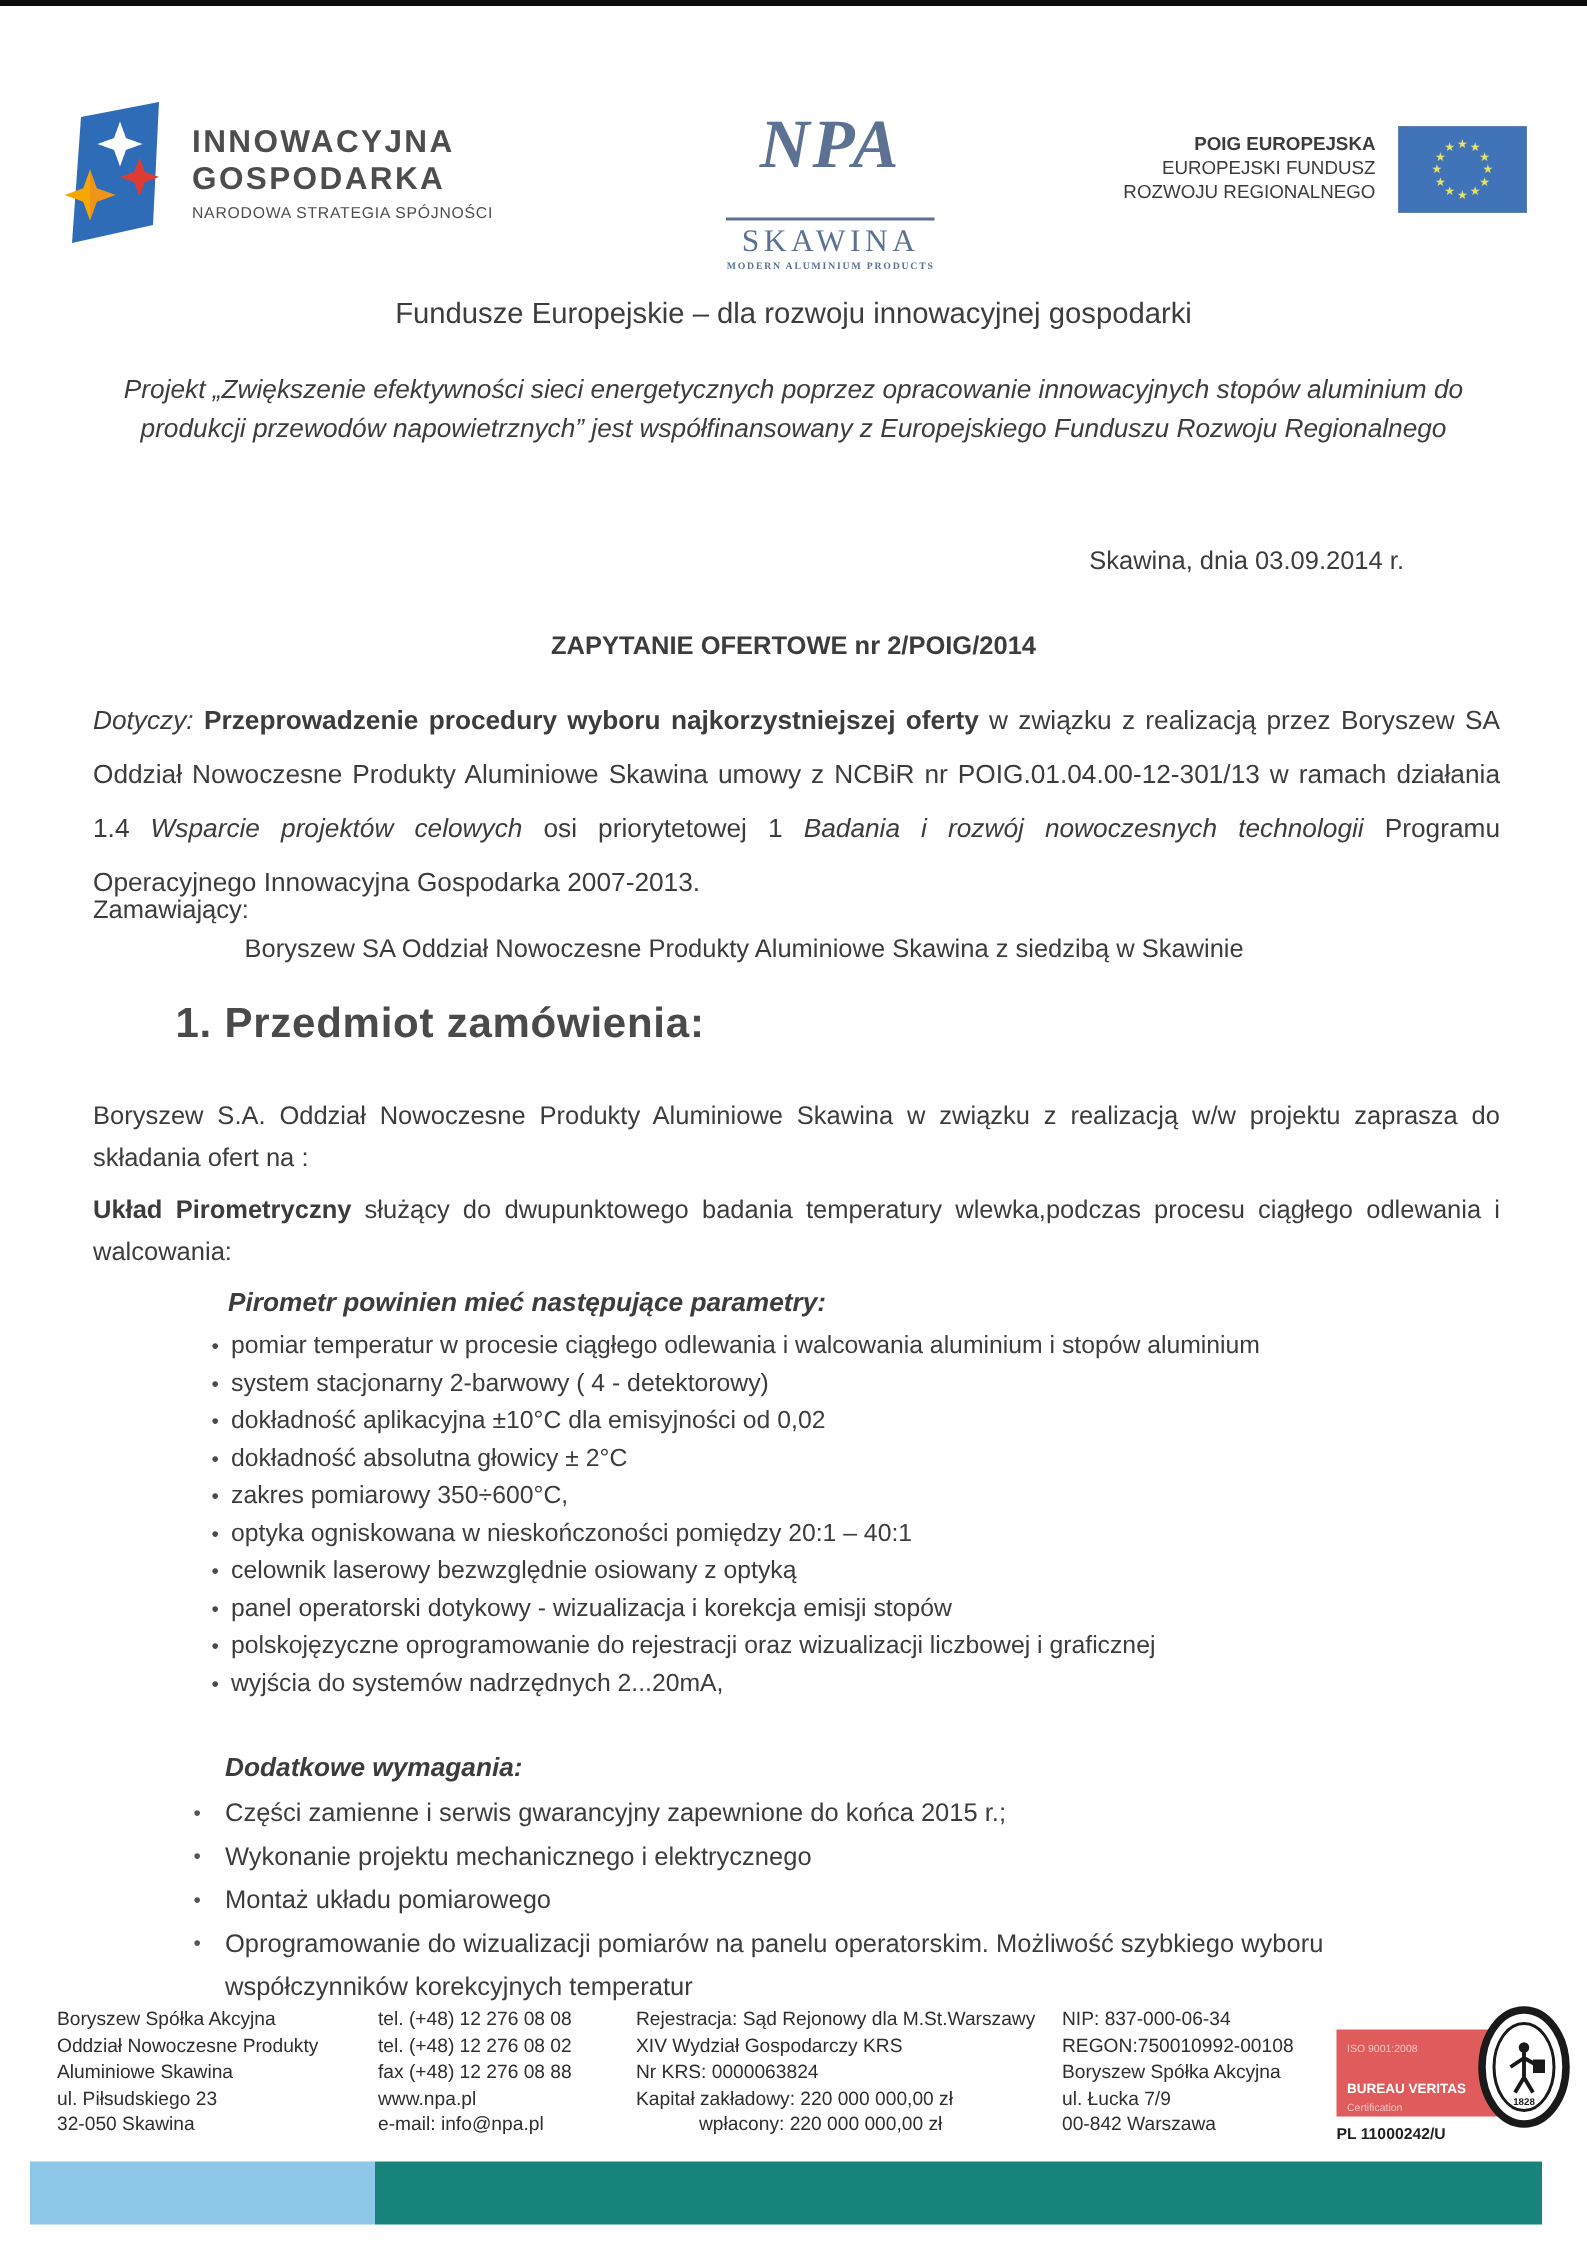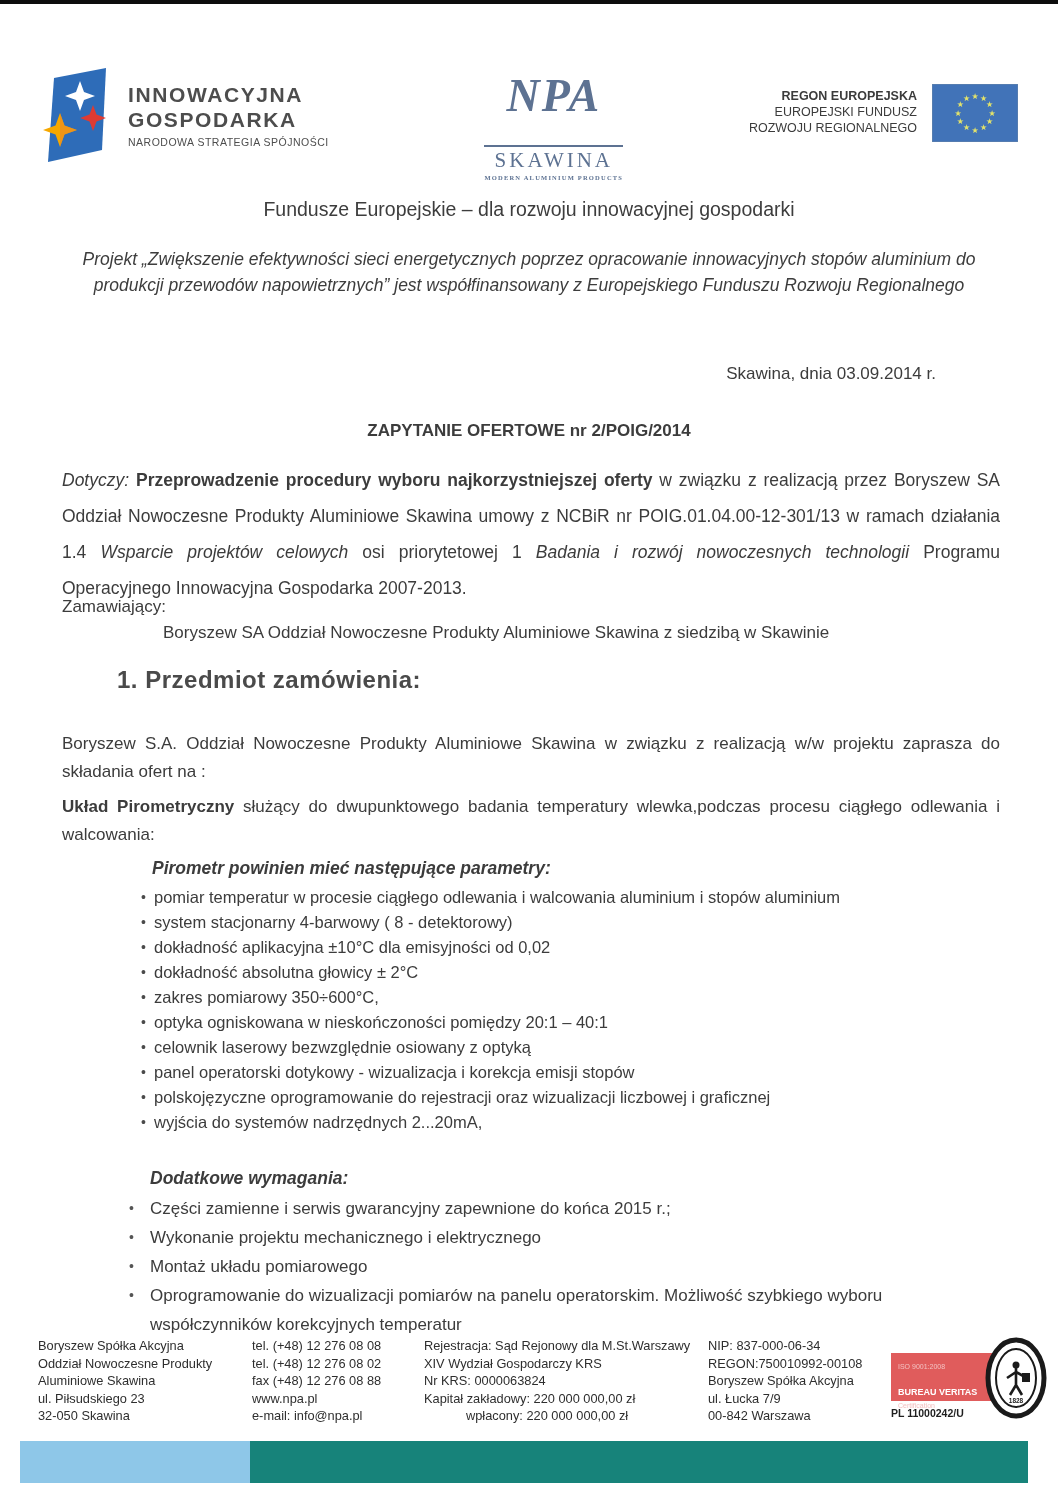--- a/index.html
+++ b/index.html
@@ -23,39 +23,39 @@
 
   
   .doc-title{position:absolute;top:198px;left:0;right:0;text-align:center;font-size:19.5px;color:#3d3d3d;}
   .doc-subtitle{position:absolute;top:246px;left:80px;right:80px;text-align:center;font-style:italic;
                 font-size:17.5px;line-height:26px;color:#3d3d3d;}
   .doc-date{position:absolute;top:364px;right:122px;font-size:17px;}
   .doc-subject{position:absolute;top:421px;left:0;right:0;text-align:center;font-weight:bold;font-size:17px;}
   .p-dotyczy{position:absolute;top:462px;left:62px;right:58px;font-size:17.5px;line-height:36px;text-align:justify;}
   .zam-label{position:absolute;top:597px;left:62px;font-size:17px;}
   .zam-value{position:absolute;top:623px;left:163px;font-size:17px;}
-  .h1{position:absolute;top:666px;left:117px;font-size:24px;font-weight:bold;color:#4a4a4a;letter-spacing:.5px;}
+  .h1{position:absolute;top:666px;left:117px;font-size:28px;font-weight:bold;color:#4a4a4a;letter-spacing:.5px;}
   .p-intro{position:absolute;top:730px;left:62px;right:58px;font-size:17px;line-height:28px;text-align:justify;}
   .p-uklad{position:absolute;top:793px;left:62px;right:58px;font-size:17px;line-height:28px;text-align:justify;}
   .bold{font-weight:bold;} .ital{font-style:italic;}
   .param-head{position:absolute;top:858px;left:152px;font-weight:bold;font-style:italic;font-size:17.5px;}
   .param-list{position:absolute;top:885px;left:141px;right:55px;}
   .param-list .li{font-size:16.5px;line-height:25px;padding-left:13px;position:relative;}
   .param-list .li::before{content:"•";position:absolute;left:0;top:0;font-size:14px;color:#4a4a4a;}
   .add-head{position:absolute;top:1168px;left:150px;font-weight:bold;font-style:italic;font-size:17.5px;}
   .add-list{position:absolute;top:1194px;left:128px;right:95px;}
   .add-list .li{font-size:17px;line-height:29px;padding-left:22px;position:relative;}
   .add-list .li::before{content:"•";position:absolute;left:1px;top:0;font-size:14px;color:#555;}
 
   
   .footer{position:absolute;top:1337px;left:38px;right:14px;display:flex;font-size:12.8px;line-height:17.5px;color:#2e2e2e;}
   .f-col1{width:214px;} .f-col2{width:172px;} .f-col3{width:284px;} .f-col4{width:183px;}
   .f-col3 .indent{padding-left:42px;}
   .cert{width:150px;position:relative;margin-top:16px;}
-  .cert-box{background:#e05c5c;width:110px;height:48px;padding:5px 7px;box-sizing:border-box;}
+  .cert-box{background:#e05c5c;width:110px;height:58px;padding:5px 7px;box-sizing:border-box;}
   .cert-iso{font-size:7px;color:#f3c0c0;}
   .cert-brand{font-size:9px;color:#fff;font-weight:bold;margin-top:12px;line-height:9px;}
   .cert-sub{font-size:7px;color:#f3c0c0;}
   .cert-code{font-size:10.5px;font-weight:bold;color:#1f1f1f;margin-top:4px;}
   .seal{position:absolute;left:94px;top:-16px;}
 
   
   .bar-light{position:absolute;left:20px;top:1441px;width:230px;height:42px;background:#8ec7e8;}
   .bar-teal{position:absolute;left:250px;top:1441px;width:778px;height:42px;background:#17837a;}
 </style>
@@ -84,21 +84,21 @@
     </div>
 
     <div class="npa-logo">
       <div class="npa-name">NPA</div>
       <div class="npa-city">SKAWINA</div>
       <div class="npa-tag">MODERN ALUMINIUM PRODUCTS</div>
     </div>
 
     <div class="eu-logo">
       <div class="eu-text">
-        <div class="eu-l1">REGON EUROPEJSKA</div>
+        <div class="eu-l1">POIG EUROPEJSKA</div>
         <div>EUROPEJSKI FUNDUSZ</div>
         <div>ROZWOJU REGIONALNEGO</div>
       </div>
       <span>
         <svg width="86" height="58" viewBox="0 0 86 58">
           <rect x="0" y="0" width="86" height="58" fill="#4173b8" stroke="#6a87a8" stroke-width="1"></rect>
           <g id="eu-stars">
               <text x="43.0" y="14.5" text-anchor="middle" font-size="8" fill="#e3e36a">★</text>
               <text x="51.5" y="16.8" text-anchor="middle" font-size="8" fill="#e3e36a">★</text>
               <text x="57.7" y="23.0" text-anchor="middle" font-size="8" fill="#e3e36a">★</text>
@@ -127,21 +127,21 @@
   <div class="zam-label">Zamawiający:</div>
   <div class="zam-value">Boryszew SA Oddział Nowoczesne Produkty Aluminiowe Skawina z siedzibą w Skawinie</div>
 
   <div class="h1">1. Przedmiot zamówienia:</div>
   <div class="p-intro">Boryszew S.A. Oddział Nowoczesne Produkty Aluminiowe Skawina w związku z realizacją w/w projektu zaprasza do składania ofert na :</div>
   <div class="p-uklad"><span class="bold">Układ Pirometryczny</span><span> służący do dwupunktowego badania temperatury wlewka,podczas procesu ciągłego odlewania i walcowania:</span></div>
 
   <div class="param-head">Pirometr powinien mieć następujące parametry:</div>
   <div class="param-list">
     <div class="li">pomiar temperatur w procesie ciągłego odlewania i walcowania aluminium i stopów aluminium</div>
-    <div class="li">system stacjonarny 4-barwowy ( 8 - detektorowy)</div>
+    <div class="li">system stacjonarny 2-barwowy ( 4 - detektorowy)</div>
     <div class="li">dokładność aplikacyjna ±10°C dla emisyjności od 0,02</div>
     <div class="li">dokładność absolutna głowicy ± 2°C</div>
     <div class="li">zakres pomiarowy 350÷600°C,</div>
     <div class="li">optyka ogniskowana w nieskończoności pomiędzy 20:1 – 40:1</div>
     <div class="li">celownik laserowy bezwzględnie osiowany z optyką</div>
     <div class="li">panel operatorski dotykowy - wizualizacja i korekcja emisji stopów</div>
     <div class="li">polskojęzyczne oprogramowanie do rejestracji oraz wizualizacji liczbowej i graficznej</div>
     <div class="li">wyjścia do systemów nadrzędnych 2...20mA,</div>
   </div>
 

